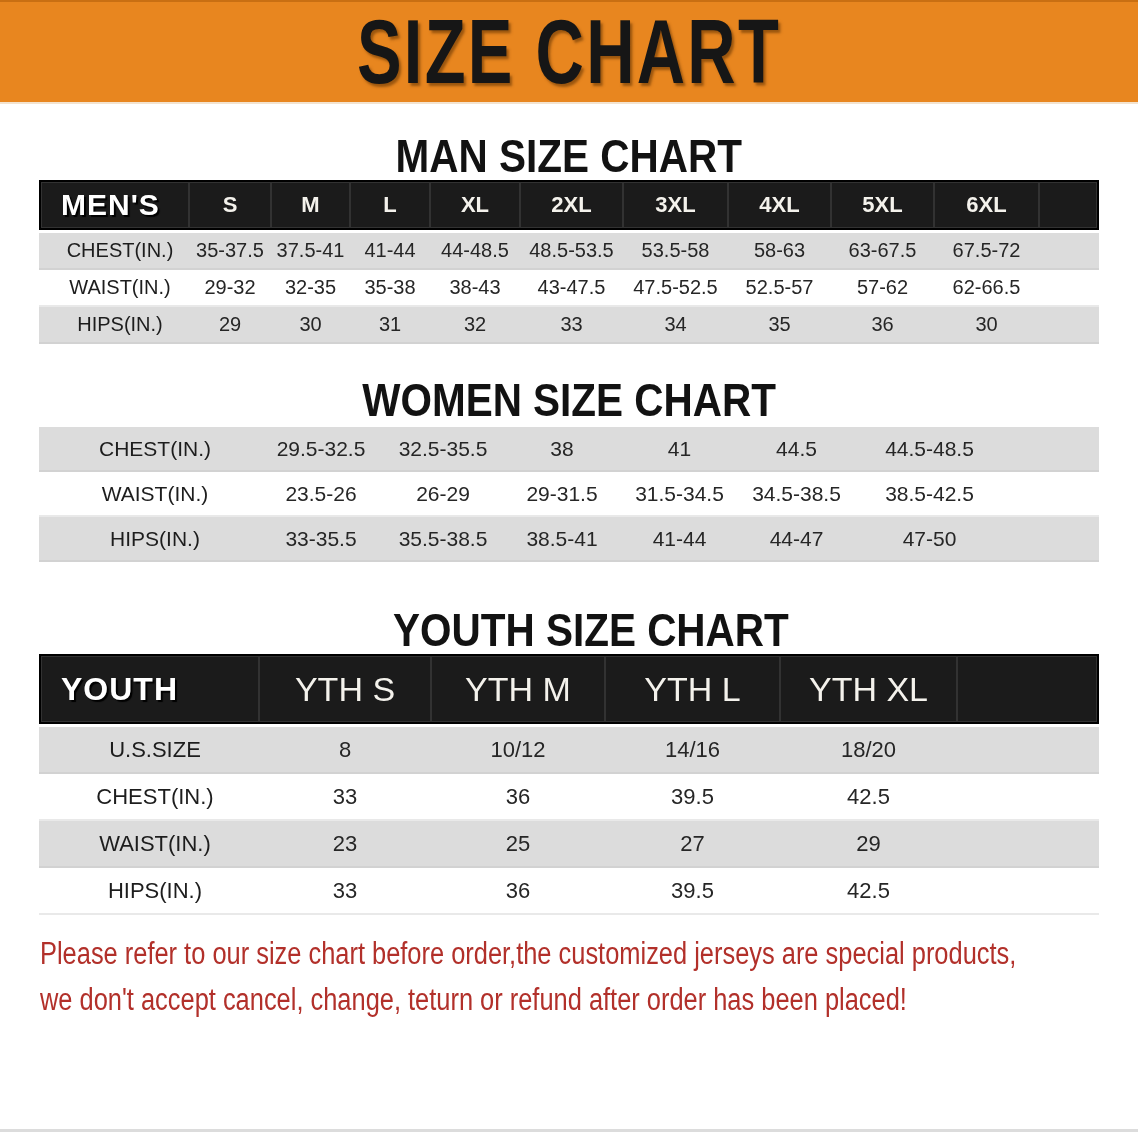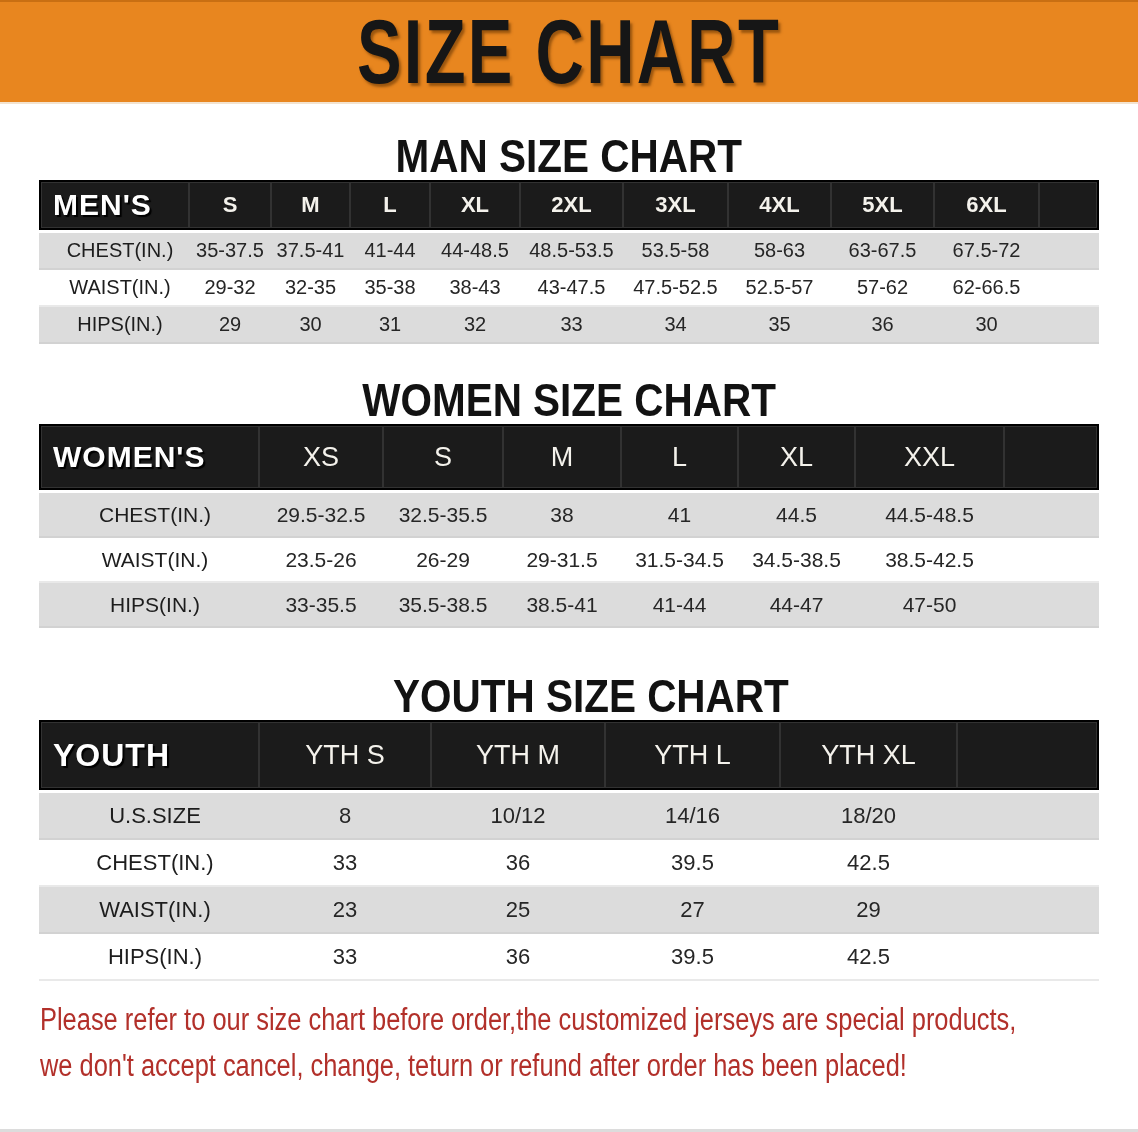--- a/index.html
+++ b/index.html
@@ -77,21 +77,21 @@
     font-weight: normal;
     text-align: center;
     white-space: nowrap;
     overflow: hidden;
   }
   .size-table th:first-child { border-left: 2px solid #000; }
   .size-table th:last-child  { border-right: 2px solid #000; }
 
   .size-table th.rowlabel {
     text-align: left;
-    padding-left: 12px;
+    padding-left: 20px;
     font-weight: bold;
     color: #ffffff;
     letter-spacing: 1px;
     text-shadow: 2px 2px 1px #000;
   }
 
   .size-table td {
     text-align: center;
     color: #262626;
     white-space: nowrap;
@@ -109,21 +109,21 @@
   .m-men td { height: 33px; font-size: 20px; }
   .m-men td.rowlabel { font-size: 20px; }
 
   
   .m-women th { height: 60px; font-size: 27px; }
   .m-women th.rowlabel { font-size: 30px; }
   .m-women td { height: 41px; font-size: 21px; }
   .m-women td.rowlabel { font-size: 21px; }
 
   
-  .m-youth th { height: 64px; font-size: 27px; }
+  .m-youth th { height: 64px; font-size: 34px; }
   .m-youth th.rowlabel { font-size: 32px; }
   .m-youth td { height: 43px; font-size: 22px; }
   .m-youth td.rowlabel { font-size: 22px; }
 
   
   .footer-note {
     margin: 16px 0 0 40px;
     color: #B2302A;
     font-size: 31px;
     line-height: 46px;
@@ -229,30 +229,20 @@
     <col style="width:220px">
       <col style="width:124px">
       <col style="width:120px">
       <col style="width:118px">
     <col style="width:117px">
       <col style="width:117px">
       <col style="width:149px">
       <col style="width:95px">
   </colgroup>
   <tbody>
-      <tr>
-    <th class="rowlabel">WOMEN'S</th>
-    <th>XS</th>
-    <th>S</th>
-    <th>M</th>
-    <th>L</th>
-    <th>XL</th>
-    <th>XXL</th>
-    <th></th>
-  </tr>
   <tr class="gray first-data">
     <td class="rowlabel">CHEST(IN.)</td>
     <td>29.5-32.5</td>
     <td>32.5-35.5</td>
     <td>38</td>
     <td>41</td>
     <td>44.5</td>
     <td>44.5-48.5</td>
     <td></td>
   </tr>

